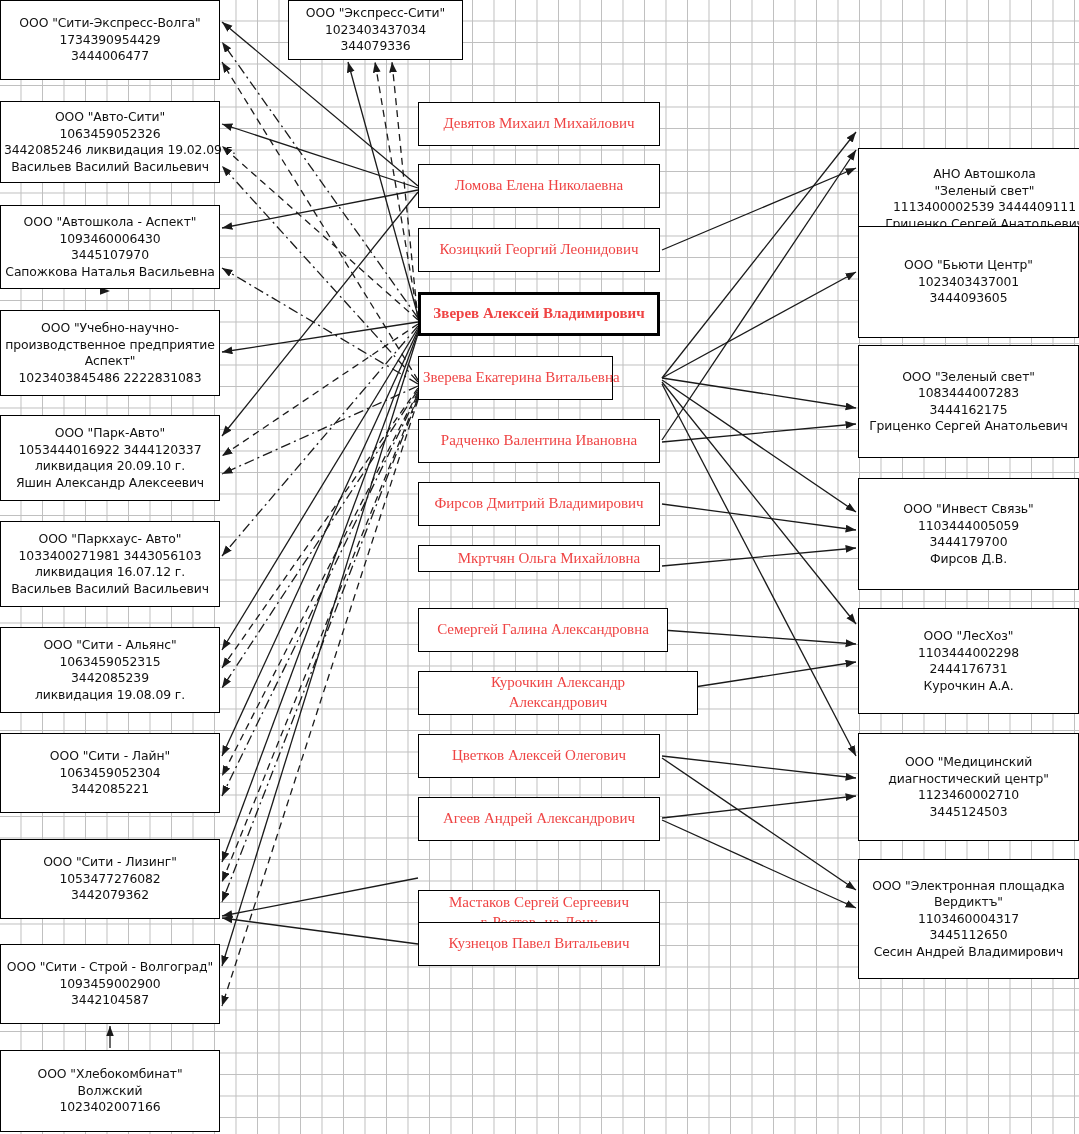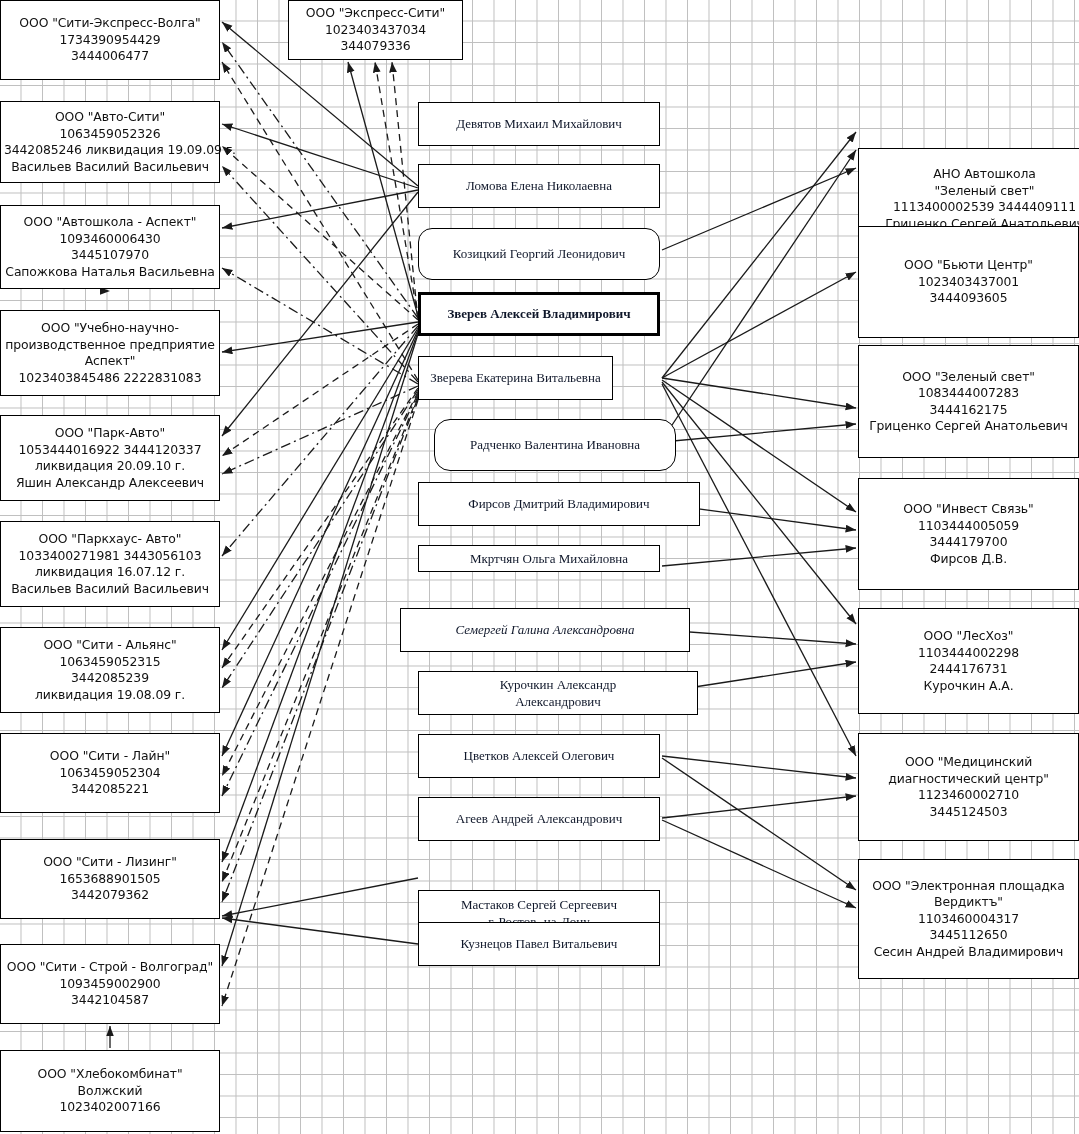--- a/index.html
+++ b/index.html
@@ -46,22 +46,22 @@
   }
   .org{
     font-family:"DejaVu Sans", sans-serif;
     font-size:12.4px;
     color:#111111;
     padding:2px 3px;
   }
   .org .ln{ letter-spacing:-0.1px; }
   .person{
     font-family:"Liberation Serif", serif;
-    font-size:13px;
-    color:#0f172a;
+    font-size:15px;
+    color:#ef4444;
     padding:2px 4px;
   }
   .person.hl{
     border-width:3px;
     font-weight:bold;
   }
 </style>
 </head>
 <body>
 
@@ -127,21 +127,21 @@
 
   <div id="nodes-left">
       <div class="node org" style="left: 0px; top: 0px; width: 220px; height: 80px;">
         <span class="ln">ООО "Сити-Экспресс-Волга"</span>
         <span class="ln">1734390954429</span>
         <span class="ln">3444006477</span>
       </div>
       <div class="node org" style="left: 0px; top: 101px; width: 220px; height: 82px;">
         <span class="ln">ООО "Авто-Сити"</span>
         <span class="ln">1063459052326</span>
-        <span class="ln">3442085246 ликвидация 19.09.09 г.</span>
+        <span class="ln">3442085246 ликвидация 19.02.09 г.</span>
         <span class="ln">Васильев Василий Васильевич</span>
       </div>
       <div class="node org" style="left: 0px; top: 205px; width: 220px; height: 84px;">
         <span class="ln">ООО "Автошкола - Аспект"</span>
         <span class="ln">1093460006430</span>
         <span class="ln">3445107970</span>
         <span class="ln">Сапожкова Наталья Васильевна</span>
       </div>
       <div class="node org" style="left: 0px; top: 310px; width: 220px; height: 86px;">
         <span class="ln">ООО "Учебно-научно-</span>
@@ -167,21 +167,21 @@
         <span class="ln">3442085239</span>
         <span class="ln">ликвидация 19.08.09 г.</span>
       </div>
       <div class="node org" style="left: 0px; top: 733px; width: 220px; height: 80px;">
         <span class="ln">ООО "Сити - Лайн"</span>
         <span class="ln">1063459052304</span>
         <span class="ln">3442085221</span>
       </div>
       <div class="node org" style="left: 0px; top: 839px; width: 220px; height: 80px;">
         <span class="ln">ООО "Сити - Лизинг"</span>
-        <span class="ln">1653688901505</span>
+        <span class="ln">1053477276082</span>
         <span class="ln">3442079362</span>
       </div>
       <div class="node org" style="left: 0px; top: 944px; width: 220px; height: 80px;">
         <span class="ln">ООО "Сити - Строй - Волгоград"</span>
         <span class="ln">1093459002900</span>
         <span class="ln">3442104587</span>
       </div>
       <div class="node org" style="left: 0px; top: 1050px; width: 220px; height: 82px;">
         <span class="ln">ООО "Хлебокомбинат"</span>
         <span class="ln">Волжский</span>
@@ -195,39 +195,39 @@
         <span class="ln">344079336</span>
       </div>
     </div>
   <div id="nodes-center">
       <div class="node person" style="left: 418px; top: 102px; width: 242px; height: 44px;">
         <span class="ln">Девятов Михаил Михайлович</span>
       </div>
       <div class="node person" style="left: 418px; top: 164px; width: 242px; height: 44px;">
         <span class="ln">Ломова Елена Николаевна</span>
       </div>
-      <div class="node person" style="left: 418px; top: 228px; width: 242px; height: 52px; border-radius: 14px;">
+      <div class="node person" style="left: 418px; top: 228px; width: 242px; height: 44px;">
         <span class="ln">Козицкий Георгий Леонидович</span>
       </div>
       <div class="node person hl" style="left: 418px; top: 292px; width: 242px; height: 44px;">
         <span class="ln">Зверев Алексей Владимирович</span>
       </div>
       <div class="node person" style="left: 418px; top: 356px; width: 195px; height: 44px;">
         <span class="ln">Зверева Екатерина Витальевна</span>
       </div>
-      <div class="node person" style="left: 434px; top: 419px; width: 242px; height: 52px; border-radius: 16px;">
+      <div class="node person" style="left: 418px; top: 419px; width: 242px; height: 44px;">
         <span class="ln">Радченко Валентина Ивановна</span>
       </div>
-      <div class="node person" style="left: 418px; top: 482px; width: 282px; height: 44px;">
+      <div class="node person" style="left: 418px; top: 482px; width: 242px; height: 44px;">
         <span class="ln">Фирсов Дмитрий Владимирович</span>
       </div>
       <div class="node person" style="left: 418px; top: 545px; width: 242px; height: 27px; padding-left: 24px;">
         <span class="ln">Мкртчян Ольга Михайловна</span>
       </div>
-      <div class="node person" style="left: 400px; top: 608px; width: 290px; height: 44px; font-style: italic;">
+      <div class="node person" style="left: 418px; top: 608px; width: 250px; height: 44px;">
         <span class="ln">Семергей Галина Александровна</span>
       </div>
       <div class="node person" style="left: 418px; top: 671px; width: 280px; height: 44px;">
         <span class="ln">Курочкин Александр</span>
         <span class="ln">Александрович</span>
       </div>
       <div class="node person" style="left: 418px; top: 734px; width: 242px; height: 44px;">
         <span class="ln">Цветков Алексей Олегович</span>
       </div>
       <div class="node person" style="left: 418px; top: 797px; width: 242px; height: 44px;">

